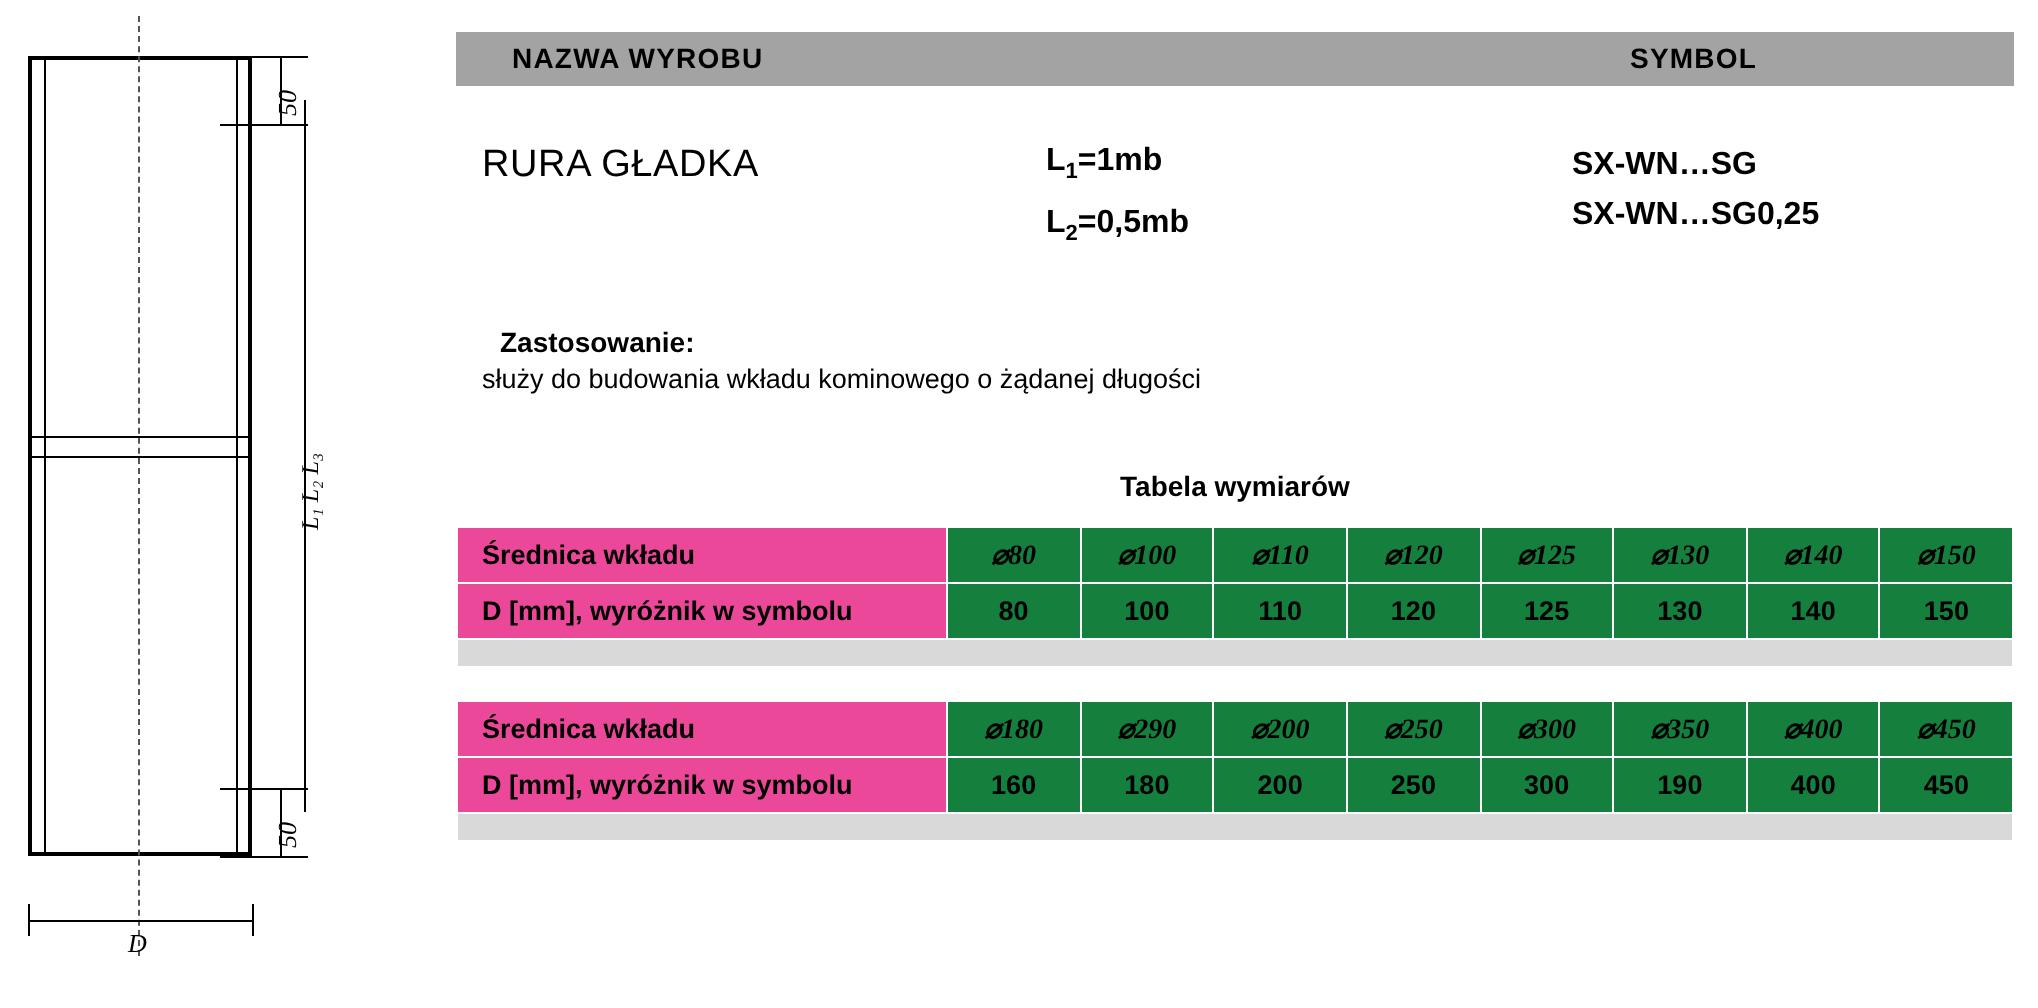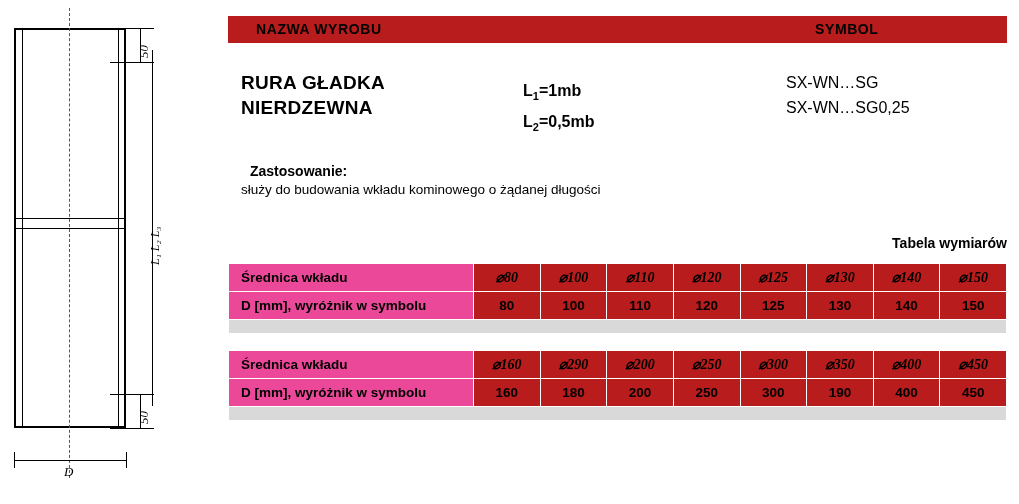--- a/index.html
+++ b/index.html
@@ -93,21 +93,21 @@
     top: 0;
     width: 791px;
     height: 504px;
   }
   .header-bar {
     position: absolute;
     left: 0;
     top: 16px;
     width: 779px;
     height: 27px;
-    background: #b91c1c;
+    background: #a3a3a3;
   }
   .header-bar .hdr-name {
     position: absolute;
     left: 28px;
     top: 5px;
     font-size: 14px;
     font-weight: bold;
     letter-spacing: 0.6px;
   }
   .header-bar .hdr-symbol {
@@ -117,42 +117,42 @@
     font-size: 14px;
     font-weight: bold;
     letter-spacing: 0.6px;
   }
 
   .title-block {
     position: absolute;
     left: 13px;
     top: 70px;
     font-size: 19px;
-    font-weight: bold;
+    font-weight: normal;
     line-height: 25px;
     letter-spacing: 0.3px;
   }
   .len-block {
     position: absolute;
     left: 295px;
-    top: 78px;
+    top: 68px;
     font-size: 16px;
     font-weight: bold;
     line-height: 25px;
   }
   .len-block .sub {
     font-size: 11px;
     vertical-align: sub;
   }
   .sym-block {
     position: absolute;
     left: 558px;
     top: 70px;
     font-size: 16px;
-    font-weight: normal;
+    font-weight: bold;
     line-height: 25px;
   }
 
   .usage-title {
     position: absolute;
     left: 22px;
     top: 163px;
     font-size: 14px;
     font-weight: bold;
     text-align: right;
@@ -162,21 +162,21 @@
     left: 13px;
     top: 182px;
     font-size: 13.5px;
   }
 
   .tab-title {
     position: absolute;
     left: 0;
     top: 235px;
     width: 779px;
-    text-align: right;
+    text-align: center;
     font-size: 14px;
     font-weight: bold;
   }
 
   table.dims {
     position: absolute;
     left: 0;
     width: 779px;
     border-collapse: collapse;
     table-layout: fixed;
@@ -192,21 +192,21 @@
     padding: 0;
   }
   table.dims td.label {
     text-align: left;
     padding-left: 12px;
     font-weight: bold;
     width: 232px;
   }
   table.dims td.val {
     font-weight: bold;
-    background: #b91c1c;
+    background: #15803d;
   }
   table.dims tr.diam td.val {
     font-family: "Liberation Serif", serif;
     font-style: italic;
     font-weight: bold;
     font-size: 14px;
   }
   table.dims tr.spacer td {
     height: 13px;
     background: #d9d9d9;
@@ -248,21 +248,20 @@
 
   <div class="content">
 
     <div class="header-bar">
       <span class="hdr-name">NAZWA WYROBU</span>
       <span class="hdr-symbol">SYMBOL</span>
     </div>
 
     <div class="title-block">
       <div>RURA GŁADKA</div>
-      <div>NIERDZEWNA</div>
     </div>
 
     <div class="len-block">
       <div><span>L</span><span class="sub">1</span><span>=1mb</span></div>
       <div><span>L</span><span class="sub">2</span><span>=0,5mb</span></div>
     </div>
 
     <div class="sym-block">
       <div>SX-WN…SG</div>
       <div>SX-WN…SG0,25</div>
@@ -300,21 +299,21 @@
       <tr class="spacer">
         <td colspan="9"></td>
       </tr>
     </tbody>
       </table>
 
     <table class="dims t2">
       <tbody>
           <tr class="diam">
         <td class="label">Średnica wkładu</td>
-        <td class="val">⌀160</td>
+        <td class="val">⌀180</td>
         <td class="val">⌀290</td>
         <td class="val">⌀200</td>
         <td class="val">⌀250</td>
         <td class="val">⌀300</td>
         <td class="val">⌀350</td>
         <td class="val">⌀400</td>
         <td class="val">⌀450</td>
       </tr>
       <tr>
         <td class="label">D [mm],  wyróżnik w symbolu</td>

